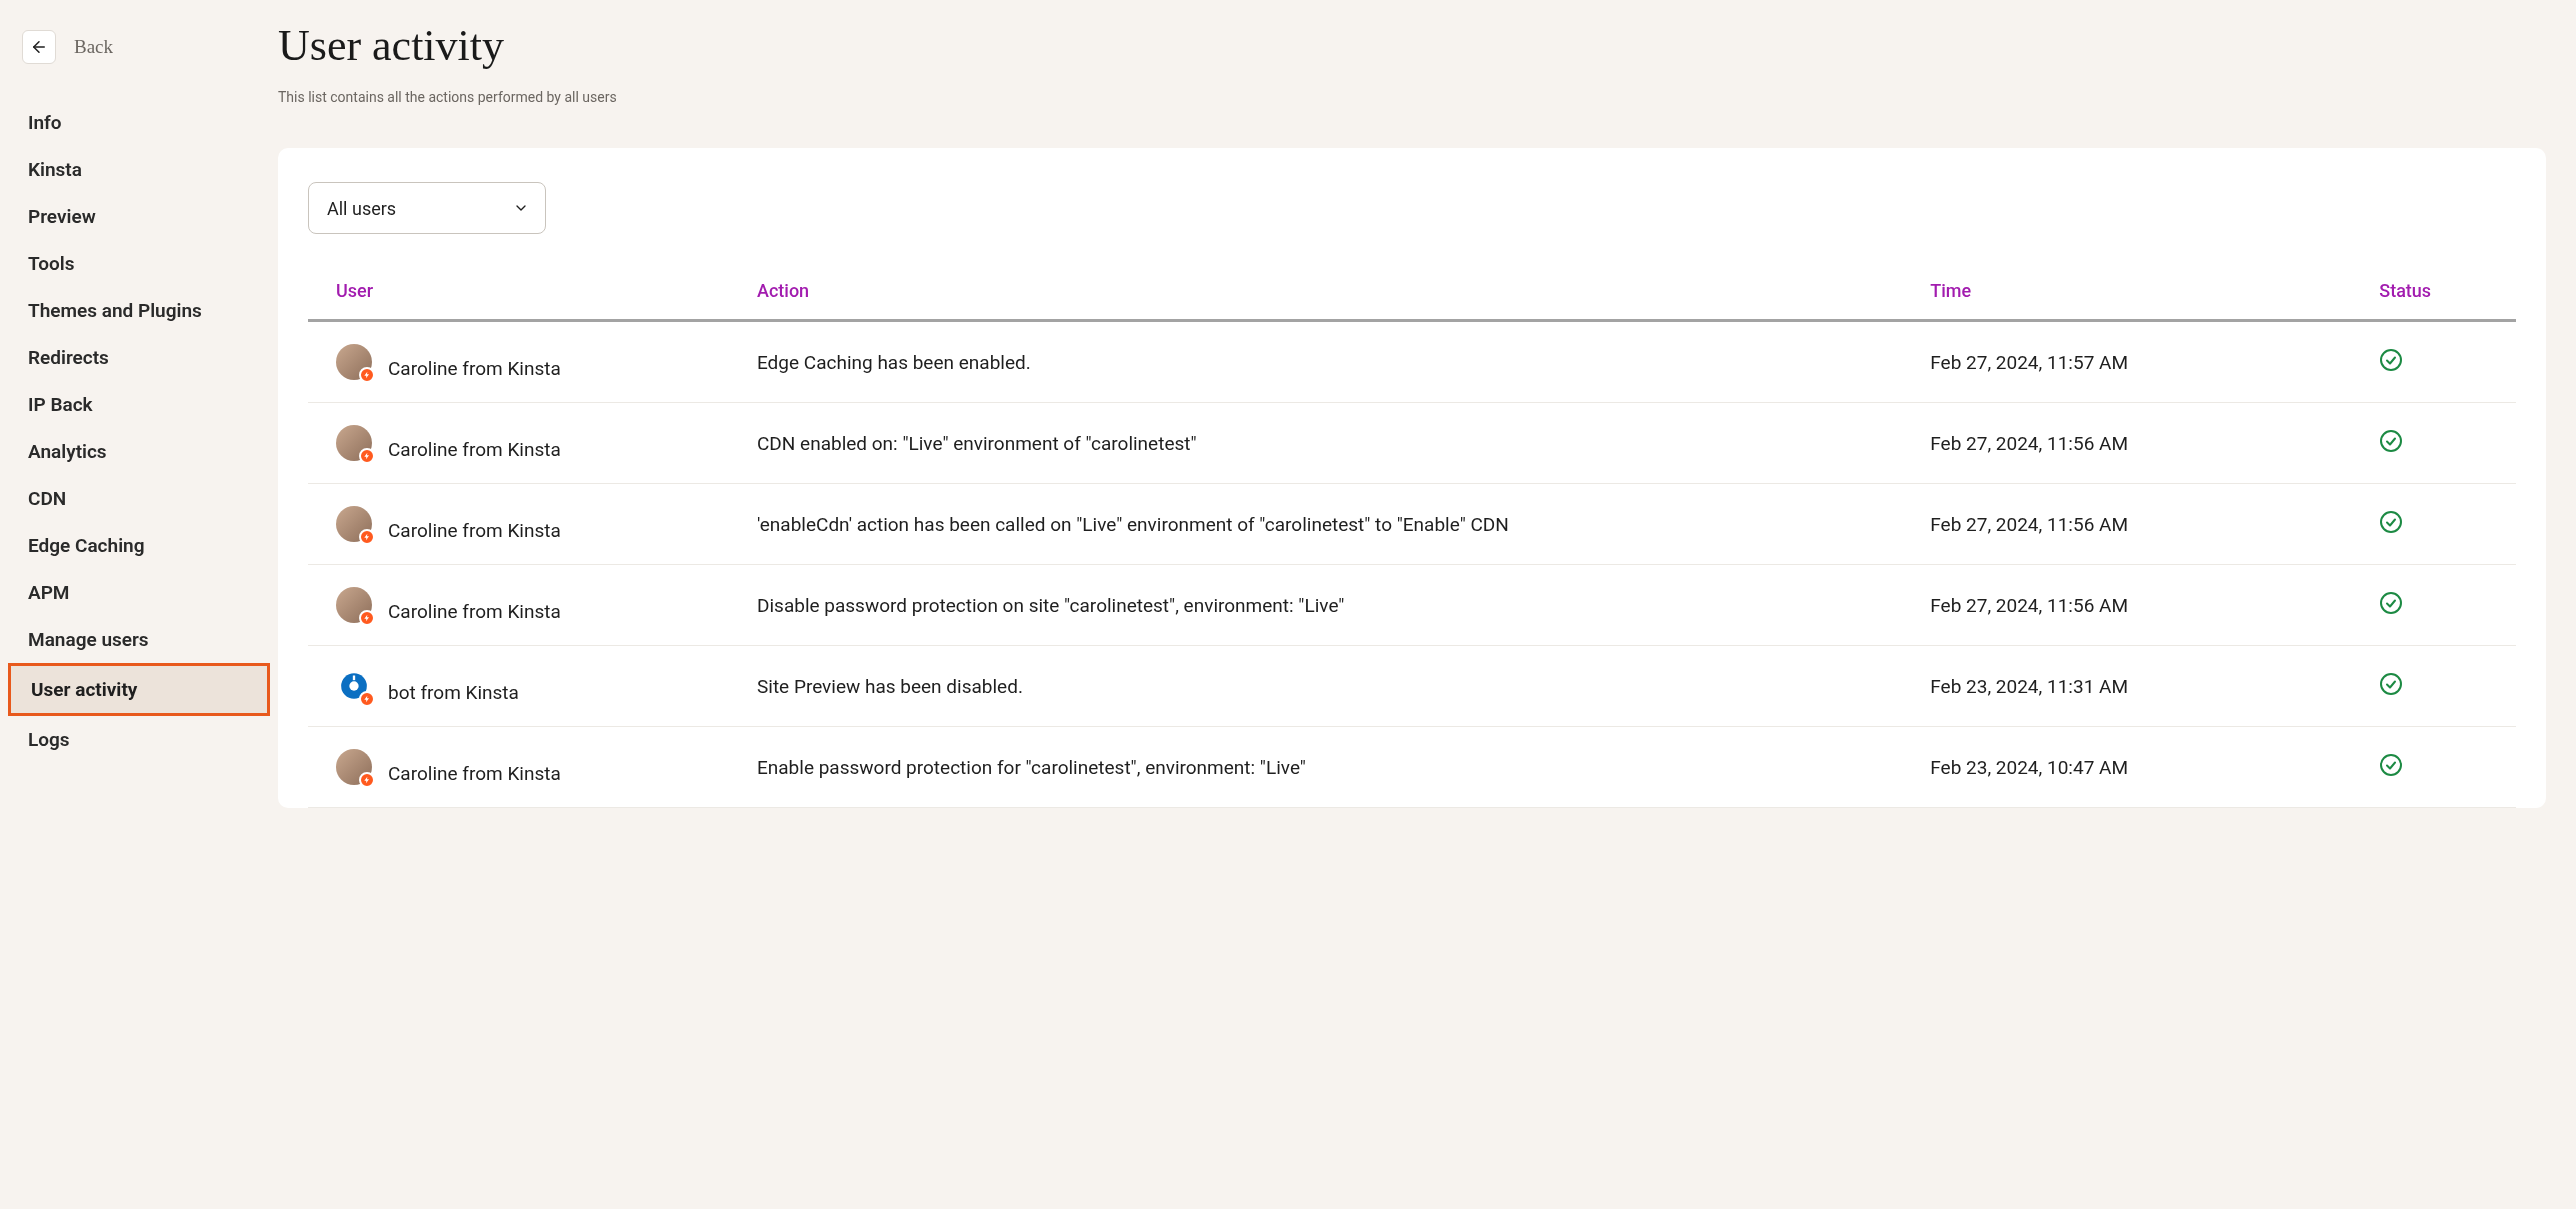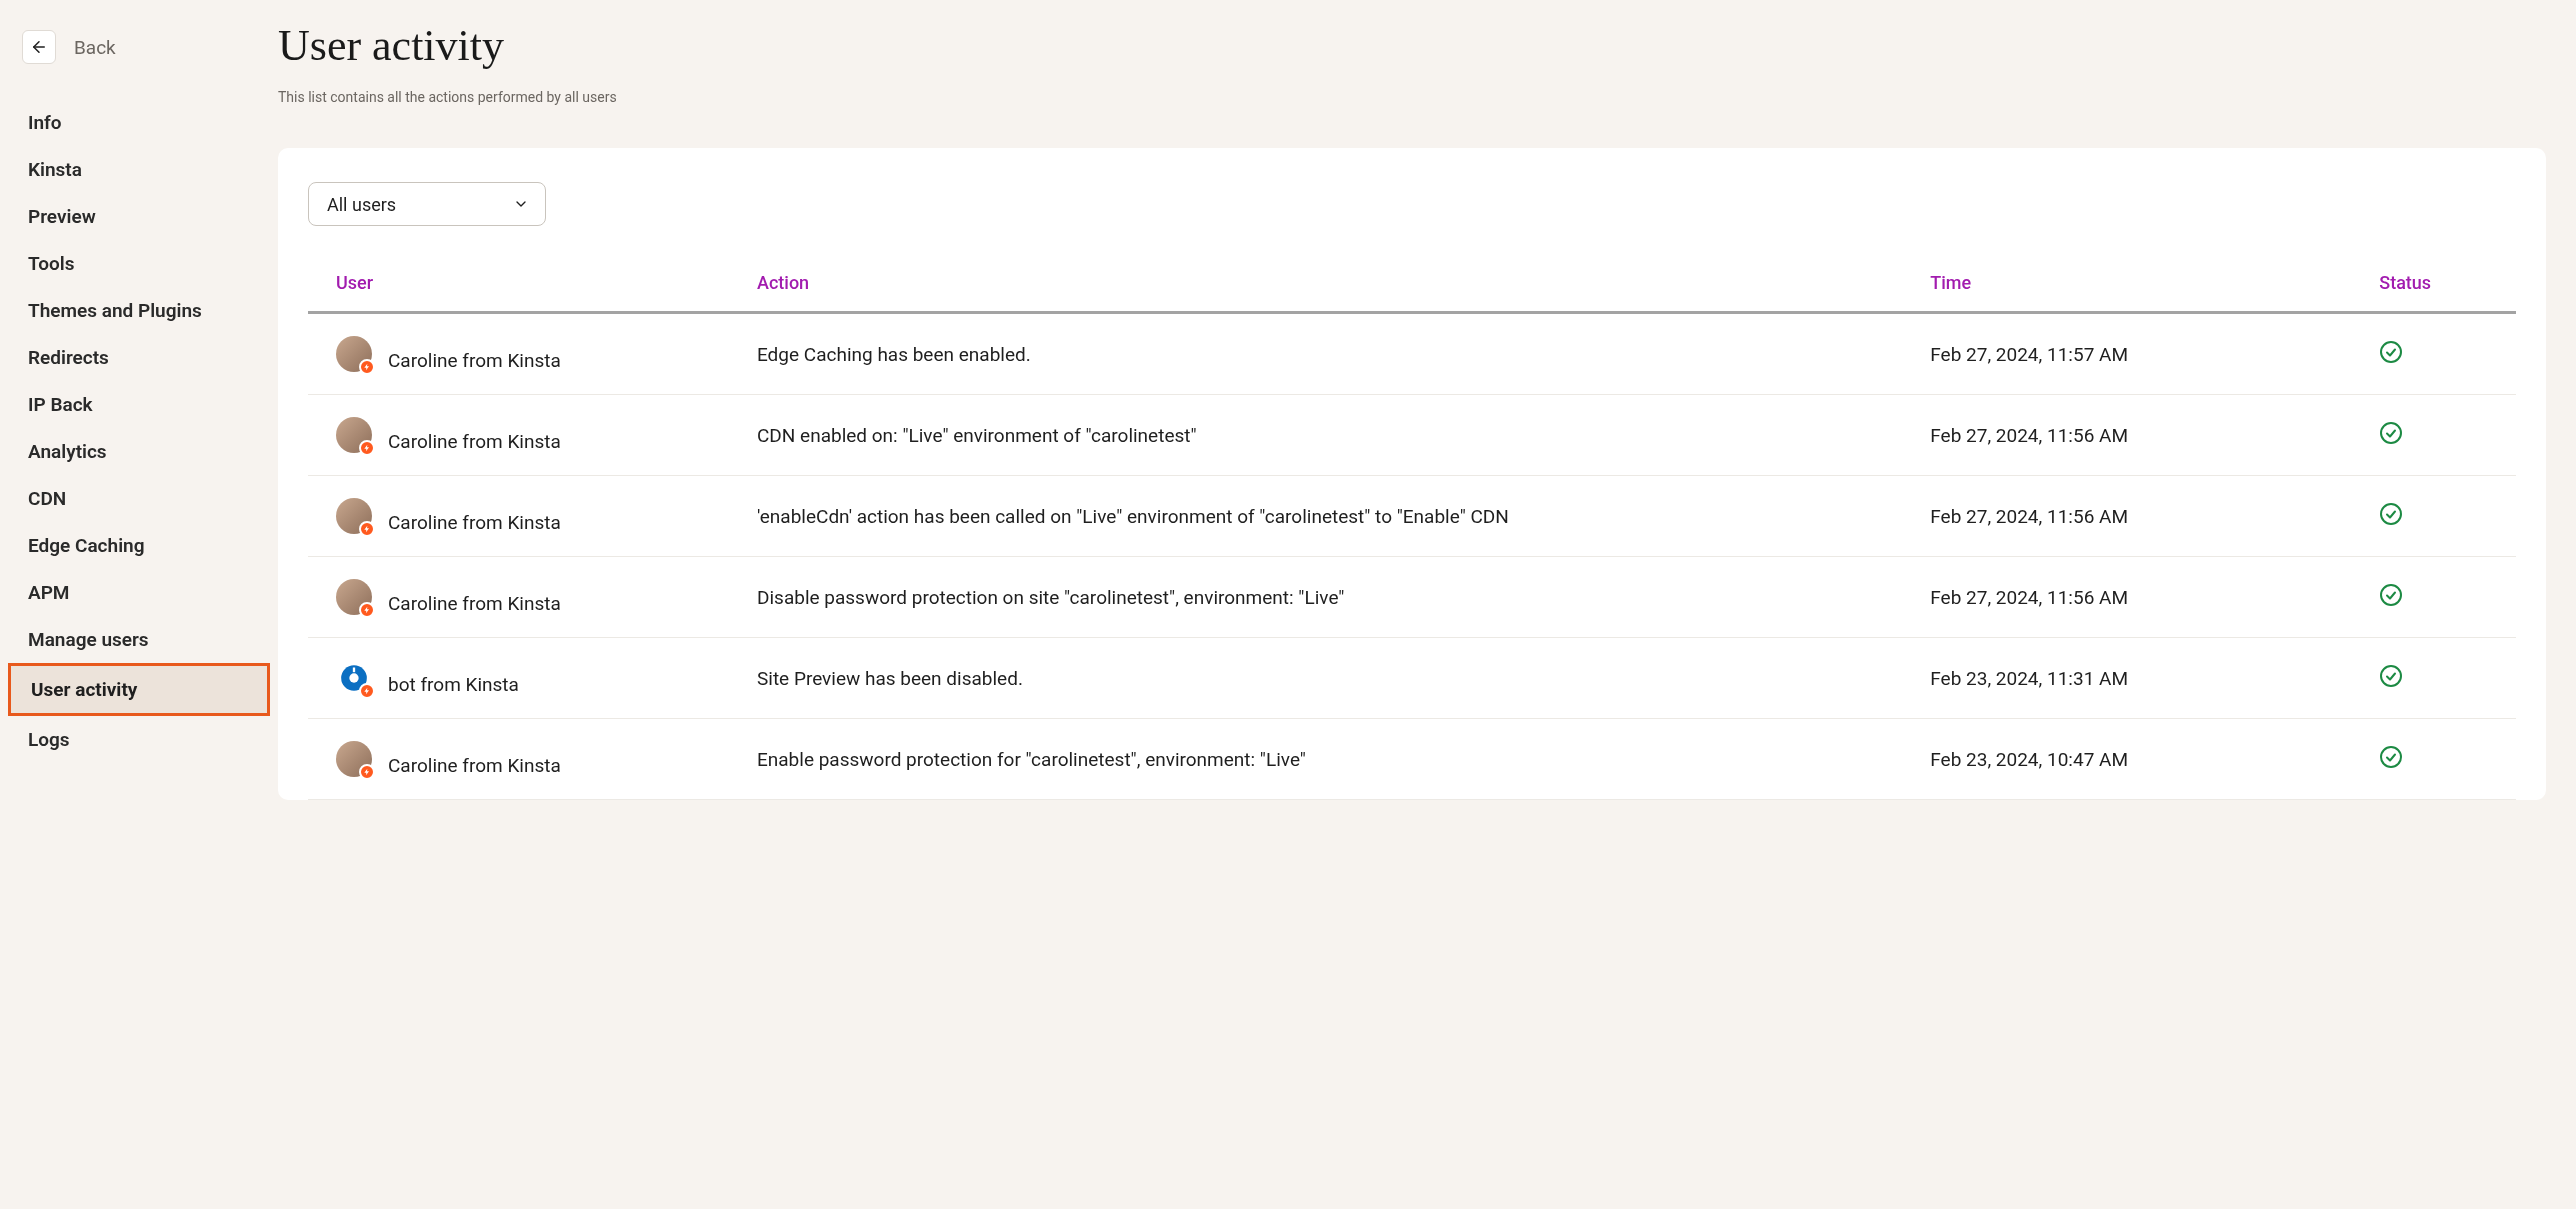--- a/index.html
+++ b/index.html
@@ -32,20 +32,21 @@
     border-radius: 6px;
     background: #fff;
     display: flex;
     align-items: center;
     justify-content: center;
     cursor: pointer;
   }
   .back-label {
     color: #6b6661;
     font-size: 19px;
+    font-family: Liberation Serif, serif;
   }
   .nav-list { list-style: none; }
   .nav-item {
     padding: 12px 28px;
     font-size: 19px;
     font-weight: 600;
     color: #2a2a2a;
     cursor: pointer;
   }
   .nav-item.active-wrapper {
@@ -79,21 +80,21 @@
   .card {
     background: #fff;
     border-radius: 10px;
     padding: 34px 30px 0 30px;
   }
   .filter-select {
     display: inline-flex;
     align-items: center;
     justify-content: space-between;
     min-width: 238px;
-    height: 44px;
+    height: 52px;
     border: 1px solid #c9c4bd;
     border-radius: 8px;
     background: #fff;
     padding: 0 16px 0 18px;
     font-size: 18px;
     cursor: pointer;
     margin-bottom: 34px;
   }
   table.activity {
     width: 100%;

